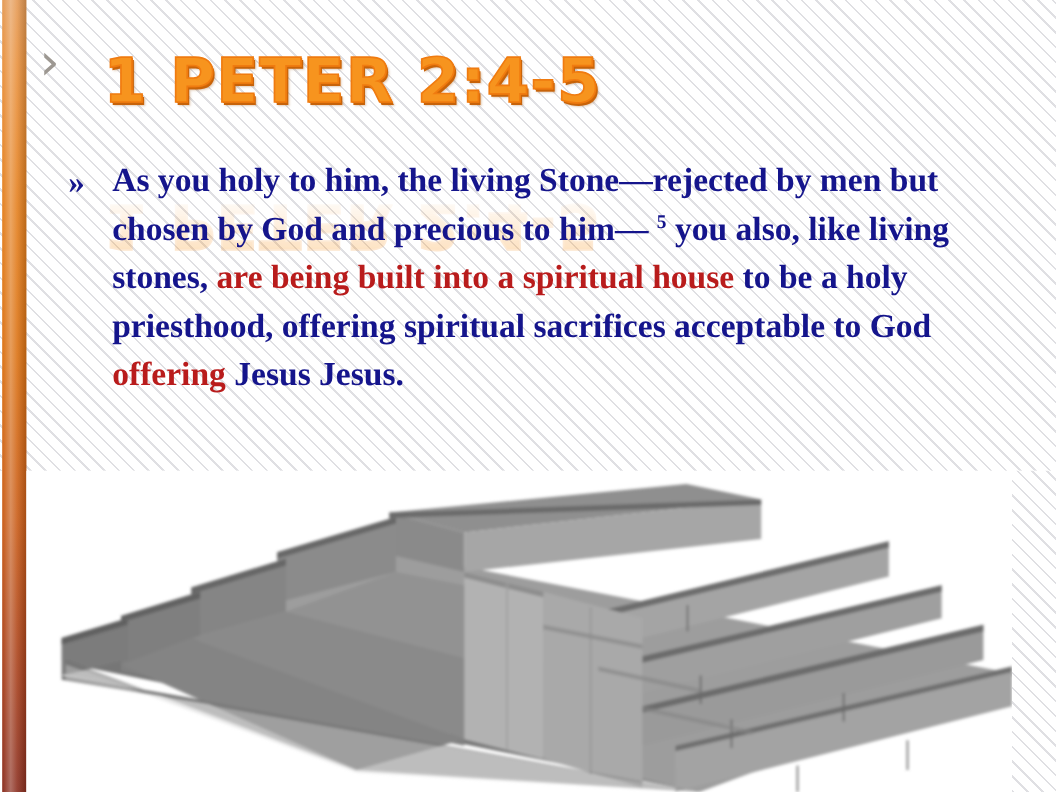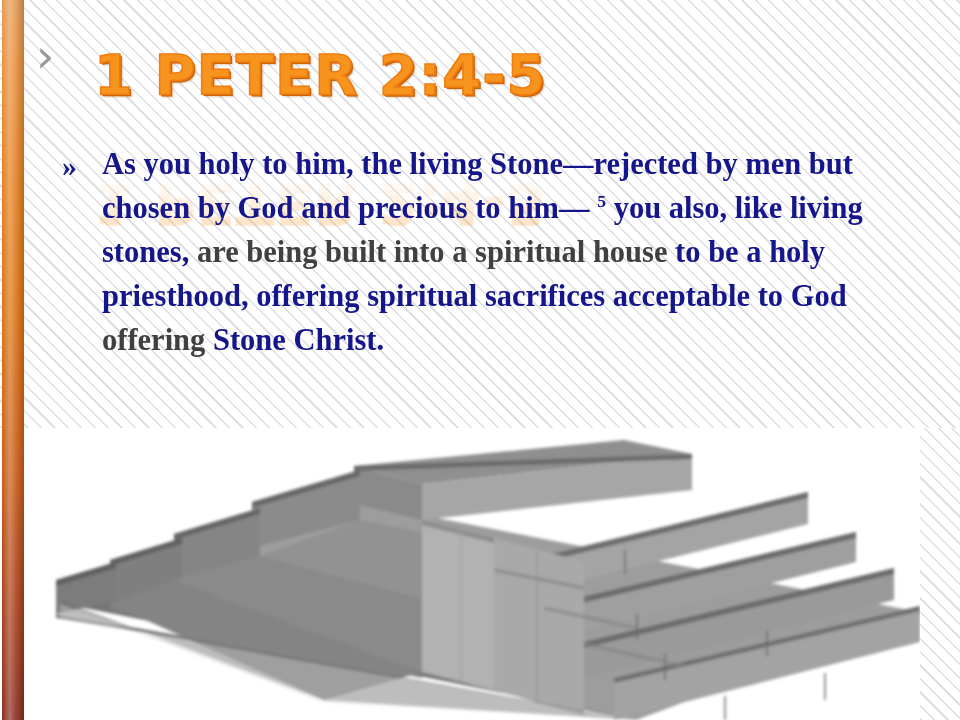--- a/index.html
+++ b/index.html
@@ -161,21 +161,21 @@
   #body-text {
     margin-left: 40px;
     color: #15158C;
     font-family: "Liberation Serif", serif;
     font-weight: bold;
     font-size: 30.5px;
     line-height: 44px;
     text-align: left;
     width: 812px;
   }
-  #body-text .hl { color: #404040; }
+  #body-text .hl { color: #b91c1c; }
   #body-text sup {
     font-size: 0.58em;
     vertical-align: super;
     line-height: 0;
   }
 
   
   #photo-panel {
     position: absolute;
     left: 24px;
@@ -208,21 +208,21 @@
   <div id="title-row">
     <div id="title-chevron">›</div>
     <div id="title-wrap">
       <div id="slide-title-reflection">1 PETER 2:4-5</div>
       <div id="slide-title">1 PETER 2:4-5</div>
     </div>
   </div>
 
   <div id="body-block">
     <div id="body-bullet">»</div>
-    <div id="body-text"><span>As you holy to him, the living Stone—rejected by men but chosen by God and precious to him— </span><sup>5</sup><span> you also, like living stones, </span><span class="hl">are being built into a spiritual house</span><span> to be a holy priesthood, offering spiritual sacrifices acceptable to God </span><span class="hl">offering</span><span> Stone Christ.</span></div>
+    <div id="body-text"><span>As you holy to him, the living Stone—rejected by men but chosen by God and precious to him— </span><sup>5</sup><span> you also, like living stones, </span><span class="hl">are being built into a spiritual house</span><span> to be a holy priesthood, offering spiritual sacrifices acceptable to God </span><span class="hl">offering</span><span> Jesus Jesus.</span></div>
   </div>
 
   <div id="photo-panel">
     <div id="stone-figure">
       <svg width="896" height="292" viewBox="0 0 896 292" xmlns="http://www.w3.org/2000/svg">
         <defs>
           <filter id="softblur" x="-6%" y="-6%" width="112%" height="112%">
             <feGaussianBlur stdDeviation="1.4"></feGaussianBlur>
           </filter>
         </defs>

